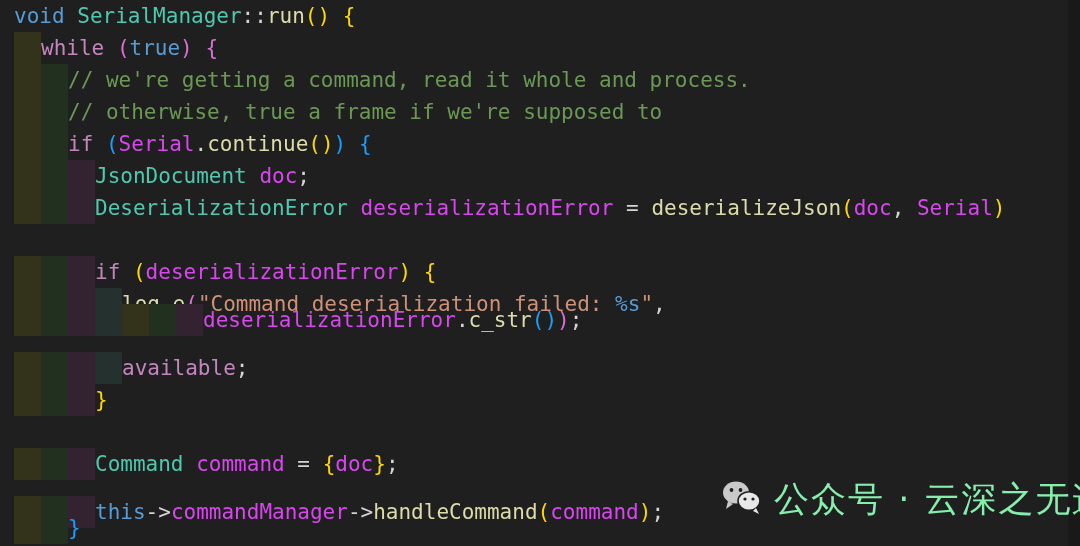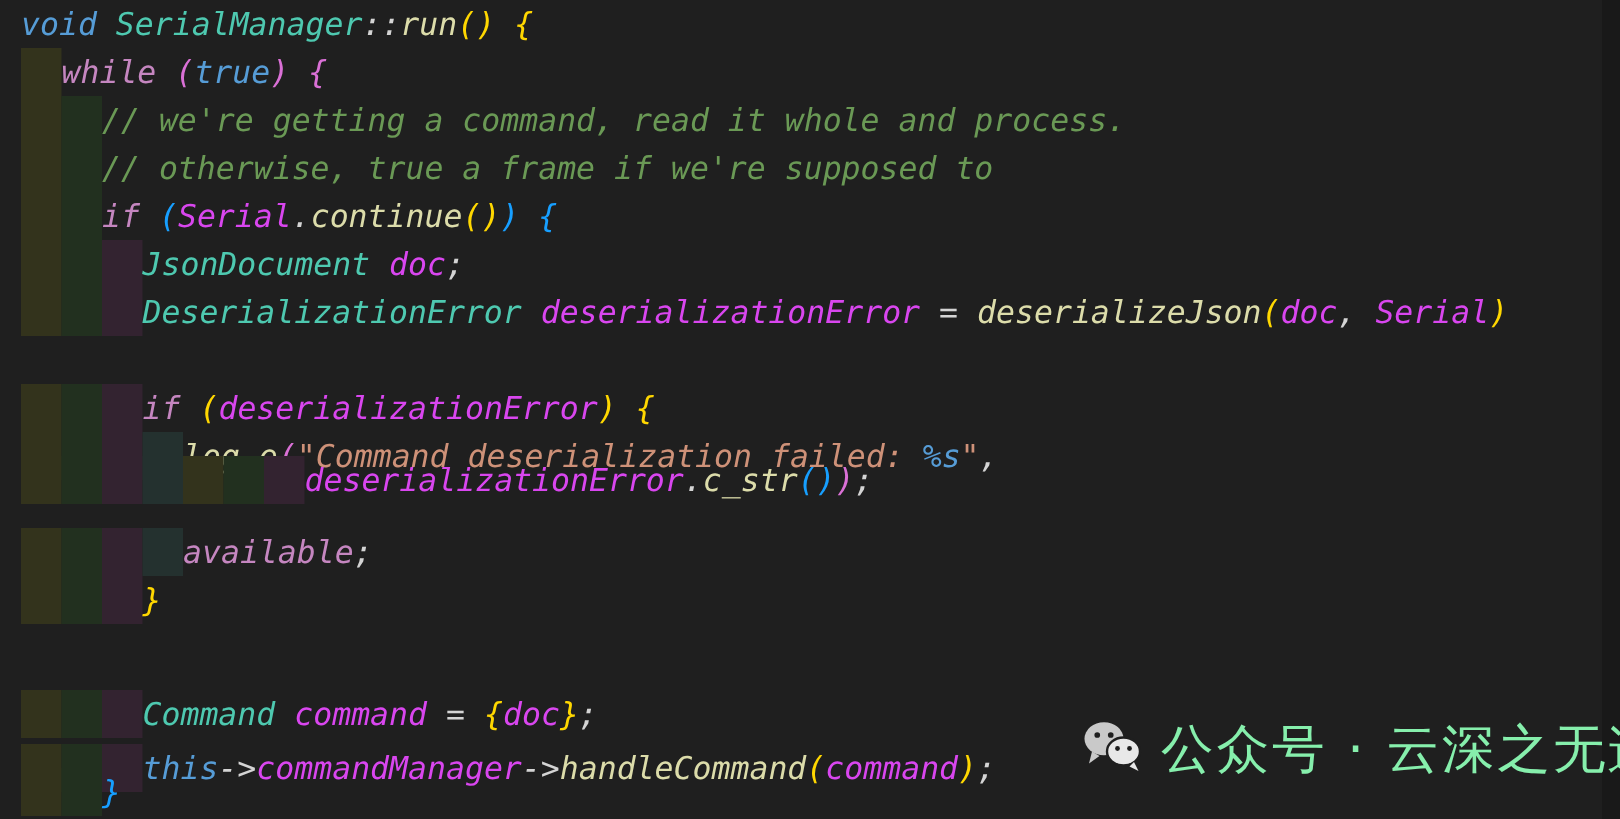--- a/index.html
+++ b/index.html
@@ -26,21 +26,20 @@
     background: #191919;
   }
 
   
   #code {
     position: absolute;
     top: 0;
     left: 0;
     width: 900px;
     height: 546px;
-    font-style: italic;
   }
 
   .line {
     position: absolute;
     left: 0;
     width: 1080px;
     height: 32px;
     line-height: 32px;
     white-space: pre;
     font-size: 21px;
@@ -189,21 +188,21 @@
       <div class="indent ind1" style="left:14px;width:27px"></div>
       <div class="indent ind2" style="left:41px;width:27px"></div>
       <div class="indent ind3" style="left:68px;width:27px"></div>
       <span class="txt" style="left:95px"><span class="b-gold">}</span></span>
     </div>
 
     <div class="line" style="top:416px">
       <span class="txt"></span>
     </div>
 
-    <div class="line" style="top:460px">
+    <div class="line" style="top:448px">
       <div class="indent ind1" style="left:14px;width:27px"></div>
       <div class="indent ind2" style="left:41px;width:27px"></div>
       <div class="indent ind3" style="left:68px;width:27px"></div>
       <span class="txt" style="left:95px"><span class="type">Command</span> <span class="var">command</span> <span class="plain">=</span> <span class="b-gold">{</span><span class="var">doc</span><span class="b-gold">}</span><span class="plain">;</span></span>
     </div>
 
     <div class="line" style="top:496px">
       <div class="indent ind1" style="left:14px;width:27px"></div>
       <div class="indent ind2" style="left:41px;width:27px"></div>
       <div class="indent ind3" style="left:68px;width:27px"></div>

